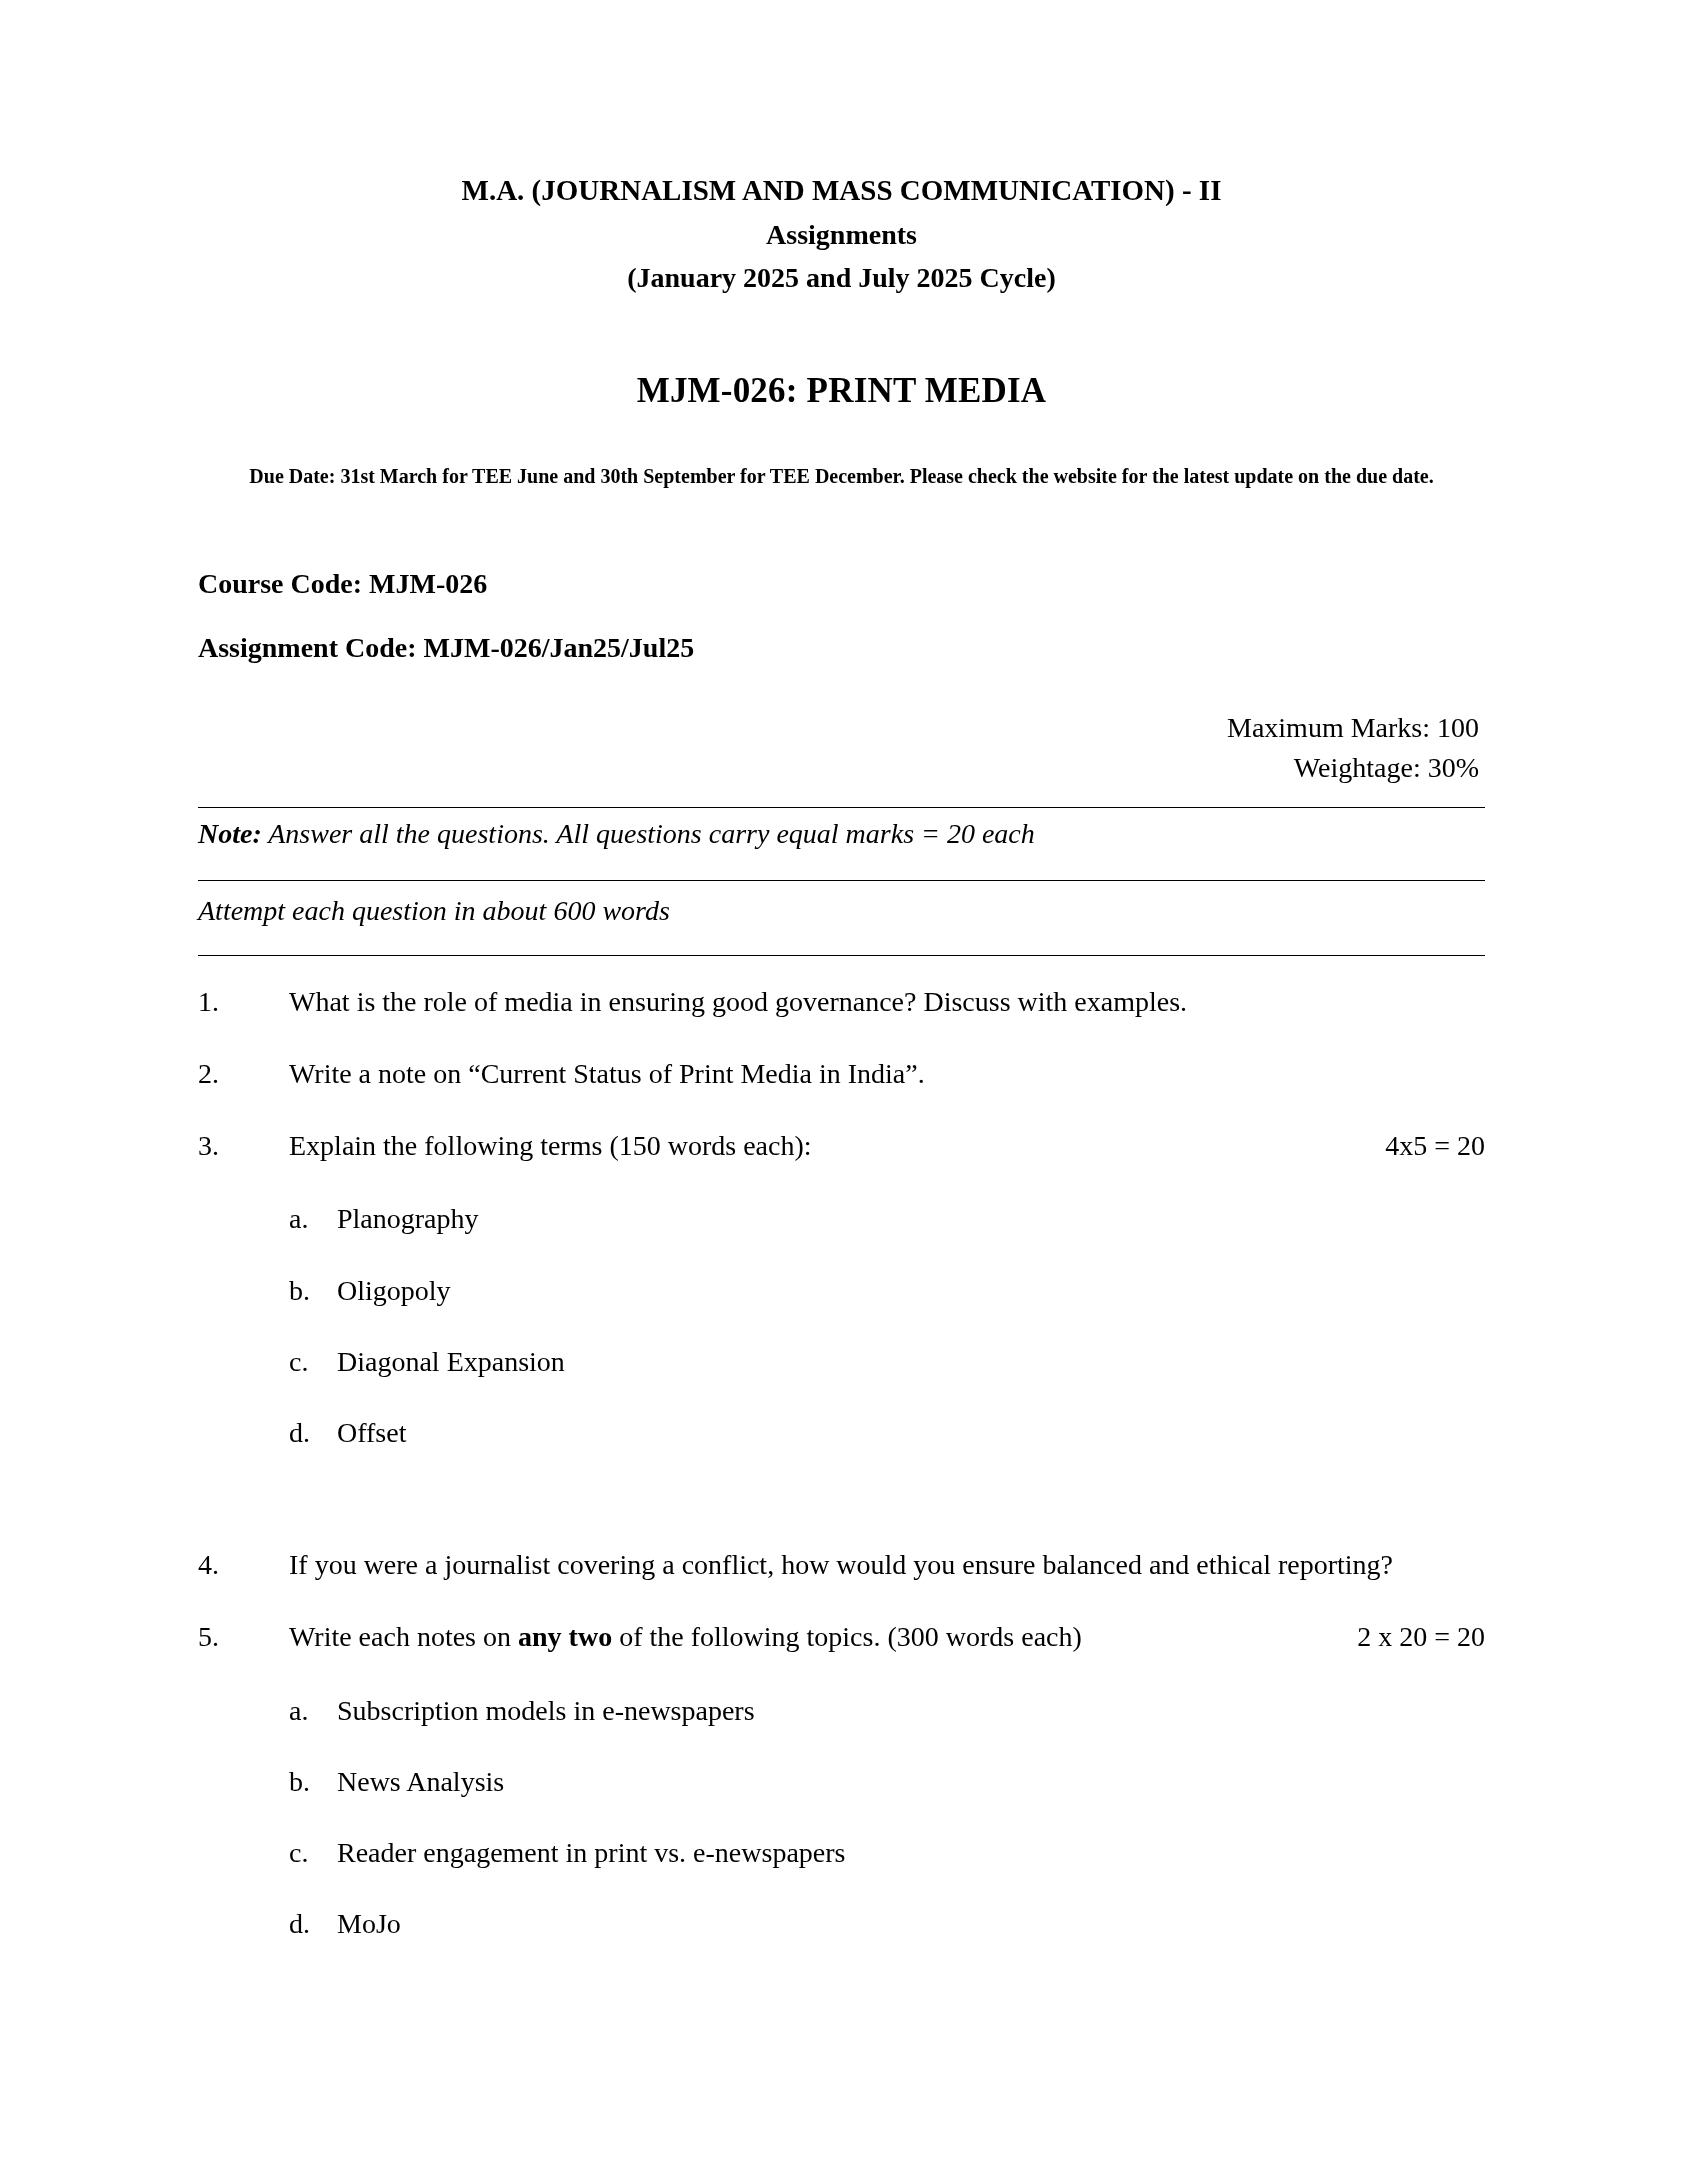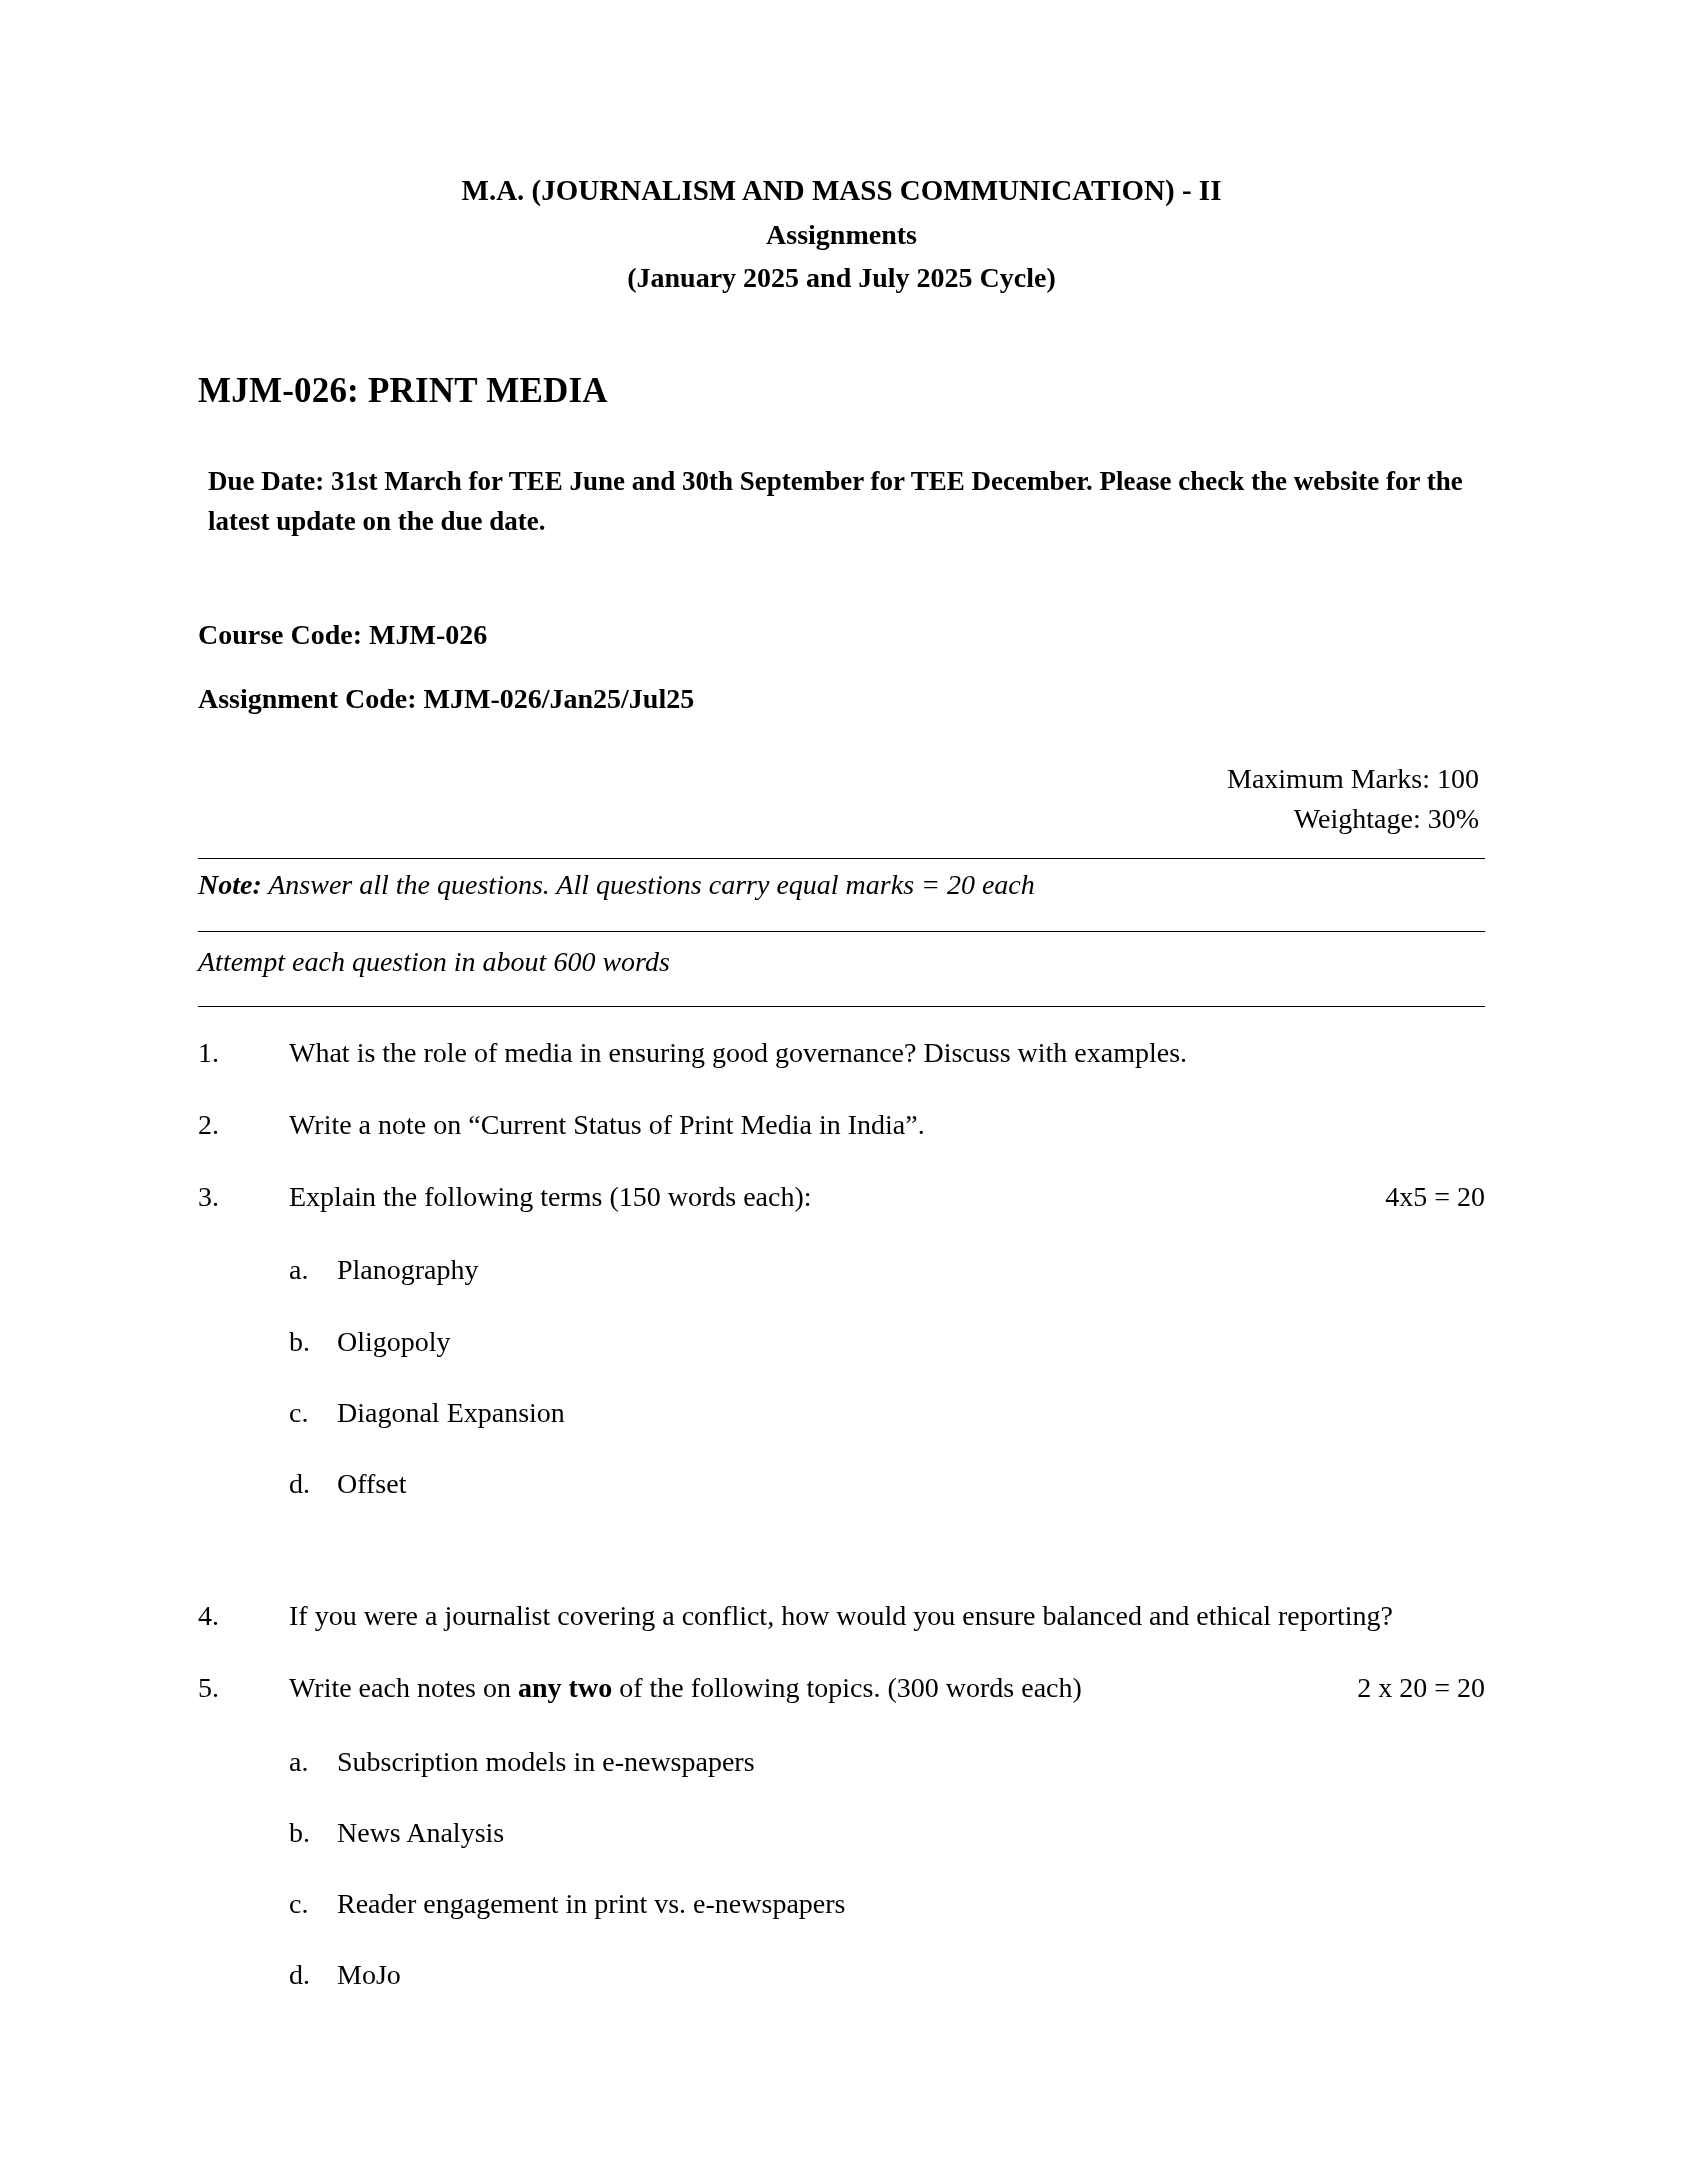--- a/index.html
+++ b/index.html
@@ -23,31 +23,31 @@
   .hdr-line {
     text-align: center;
     font-weight: bold;
     font-size: 28px;
     line-height: 1.55;
   }
   .hdr-line.first {
     font-size: 29px;
   }
   .course-title {
-    text-align: left;
+    text-align: center;
     font-weight: bold;
     font-size: 35px;
     margin-top: 71px;
     margin-bottom: 0;
     letter-spacing: 0.2px;
   }
   .due-date {
-    text-align: left;
-    font-weight: bold;
-    font-size: 27px;
+    text-align: center;
+    font-weight: bold;
+    font-size: 20px;
     line-height: 1.5;
     margin-top: 50px;
     padding: 0 10px;
   }
   .meta-block {
     margin-top: 77px;
   }
   .meta-line {
     font-weight: bold;
     font-size: 28px;

